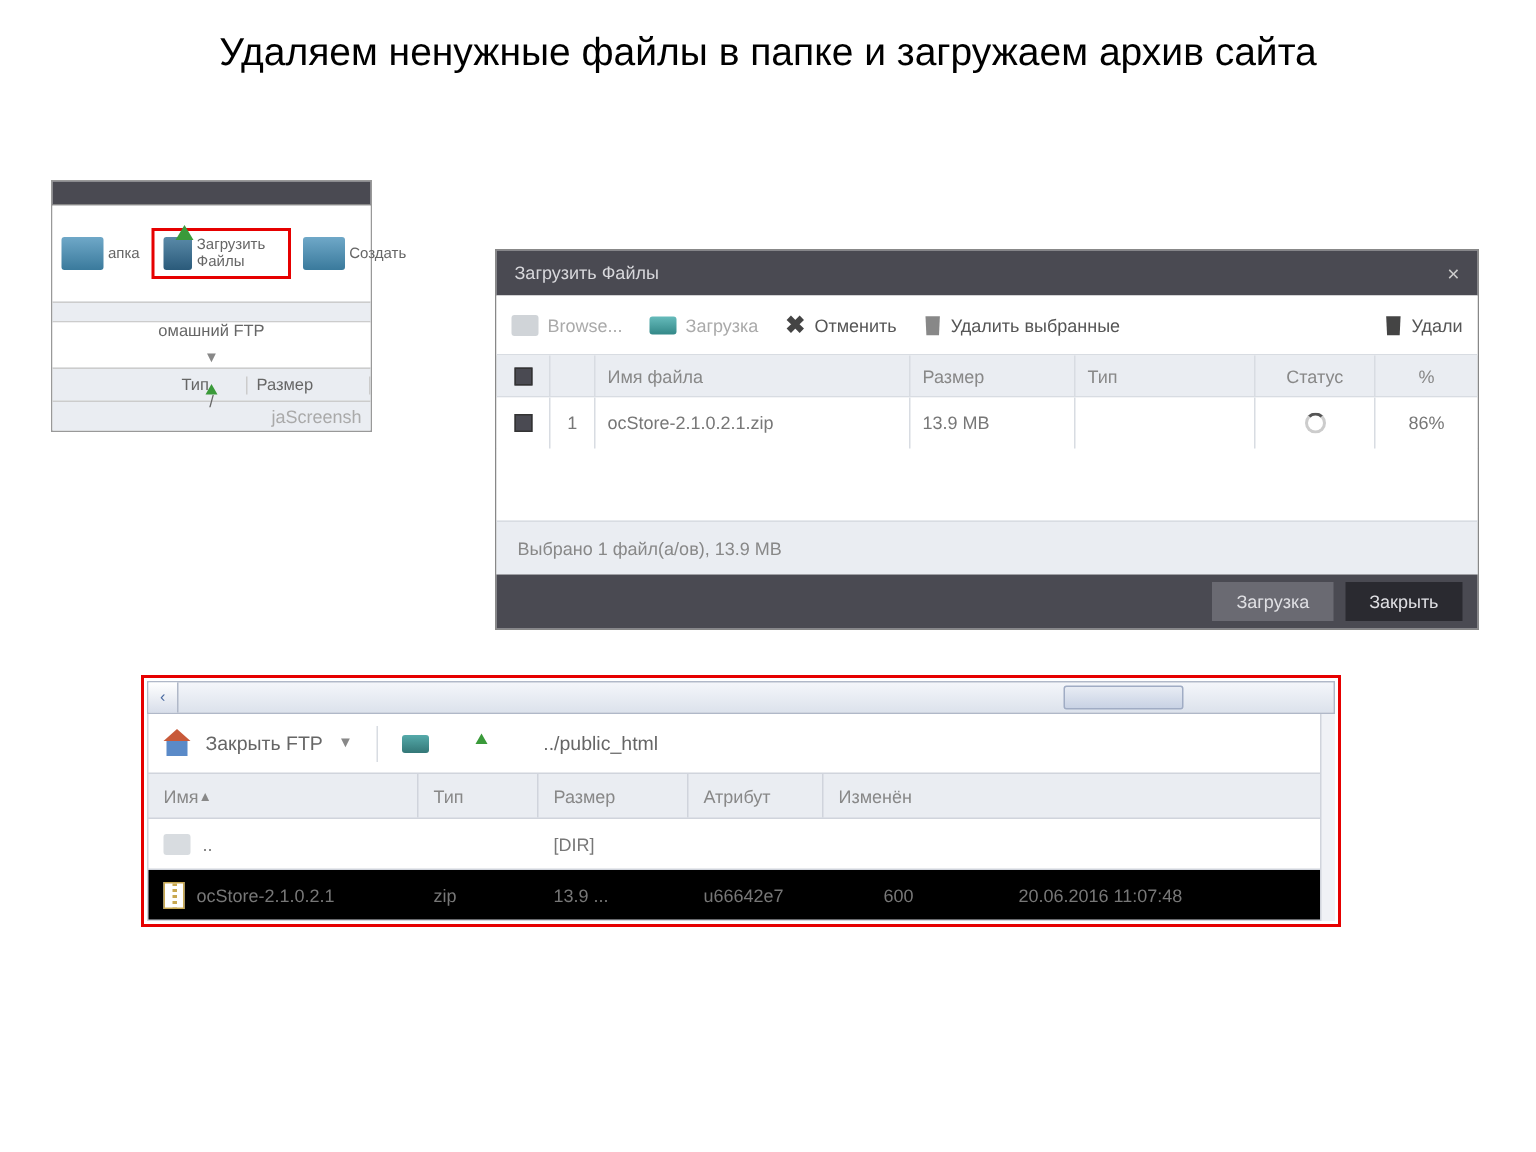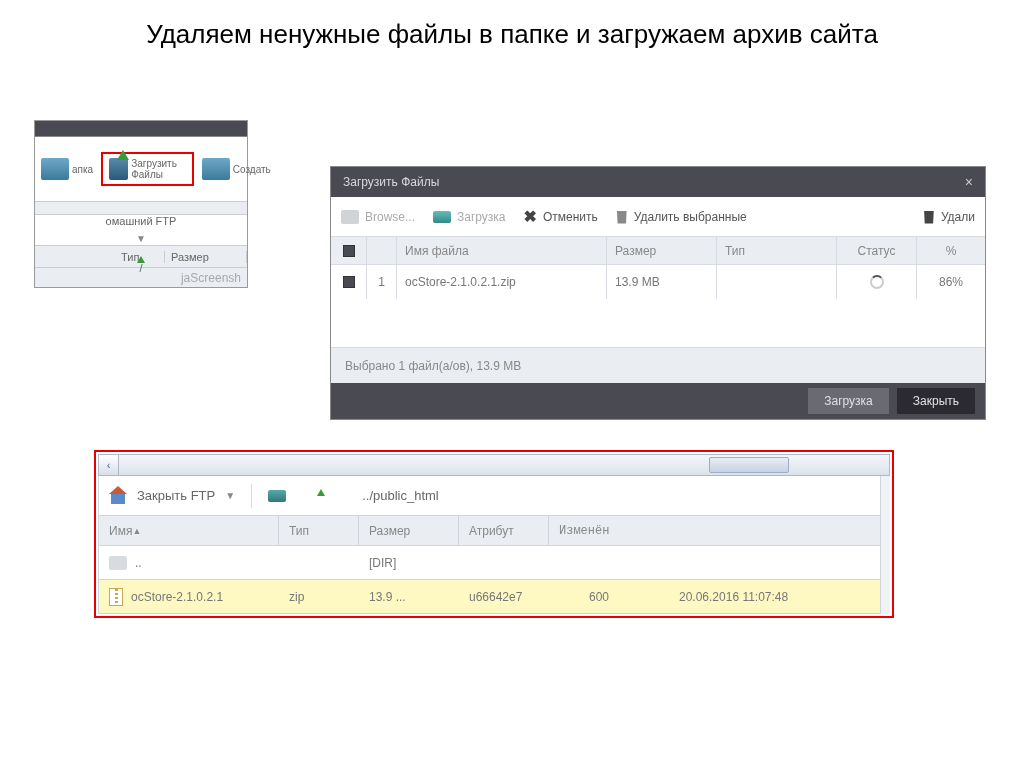--- a/index.html
+++ b/index.html
@@ -67,24 +67,24 @@
   .home-ico::after { content: ''; position: absolute; top: -2px; left: 0; border-left: 9px solid transparent; border-right: 9px solid transparent; border-bottom: 8px solid #c85a3a; }
   .dd-arrow { color: #888; font-size: 10px; }
   .nav-sep { width: 1px; height: 24px; background: #d8dce2; margin: 0 6px; }
   .p3-head { background: #eaedf2; display: flex; height: 30px; align-items: center; font-size: 12px; color: #888; border: 1px solid #d0d4dc; border-top: none; }
   .p3-head > div { padding: 0 10px; border-right: 1px solid #d0d4dc; height: 100%; display: flex; align-items: center; gap: 0; }
   .h-name { width: 180px; }
   .h-type { width: 80px; }
   .h-size { width: 100px; }
   .h-owner { width: 120px; }
   .h-attr { width: 90px; }
-  .h-mod { flex: 1; border-right: none !important; font-family: Liberation Mono, monospace; }
+  .h-mod { flex: 1; border-right: none !important; }
   .sort-arr { font-size: 9px; color: #888; }
   .p3-row { background: #fff; display: flex; height: 34px; align-items: center; font-size: 12px; color: #777; border: 1px solid #d0d4dc; border-top: none; }
-  .p3-row.sel { background: #fef9c3; }
+  .p3-row.sel { background: #000000; }
   .p3-row > div { padding: 0 10px; }
   .r-name { width: 180px; display: flex; align-items: center; gap: 8px; }
   .r-type { width: 80px; }
   .r-size { width: 100px; }
   .r-owner { width: 120px; }
   .r-attr { width: 90px; }
   .r-mod { flex: 1; }
   .fold-ico { width: 18px; height: 14px; background: #d8dce0; border-radius: 2px; }
   .zip-ico { width: 14px; height: 18px; background: #fff; border: 1px solid #c8a850; position: relative; }
   .zip-ico::after { content: ''; position: absolute; left: 5px; top: 0; width: 3px; height: 100%; background: repeating-linear-gradient(#c8a850 0 2px, transparent 2px 4px); }

